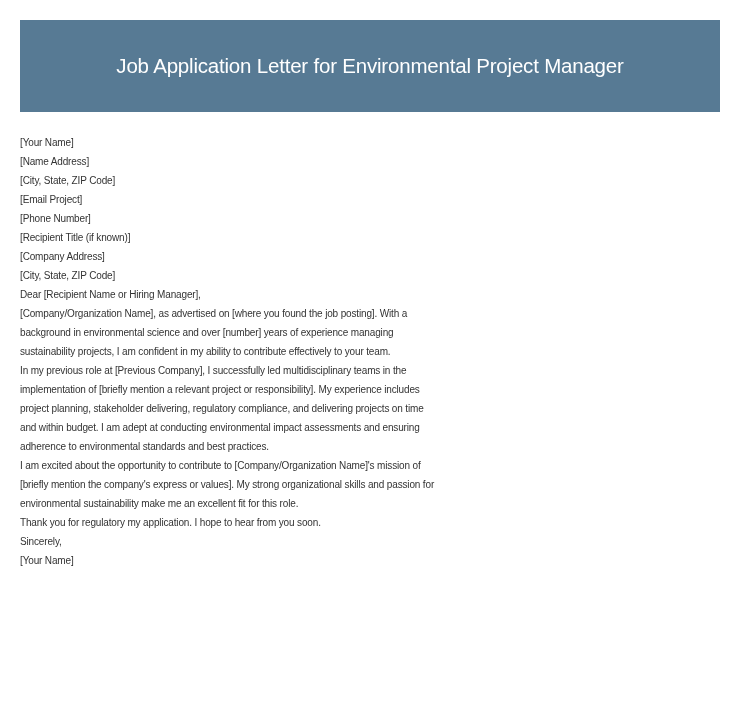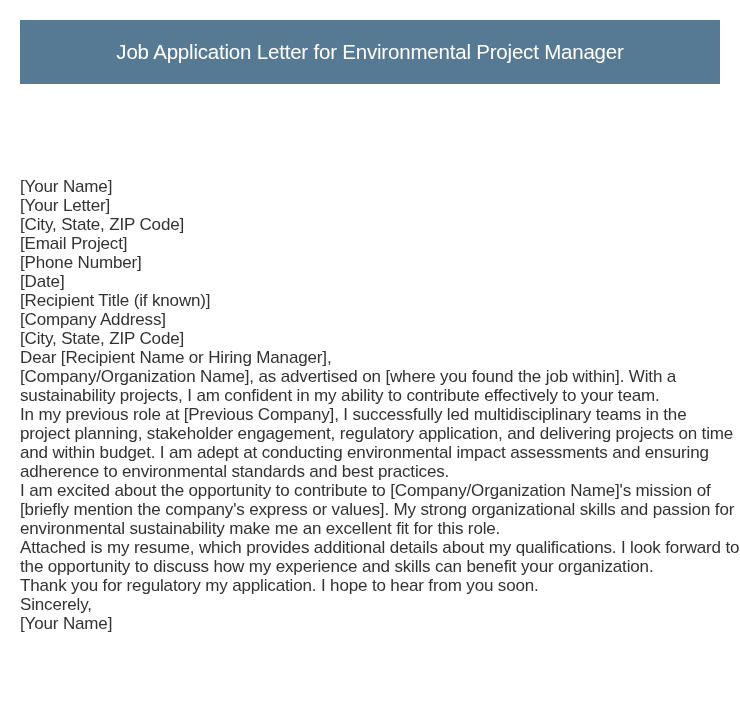--- a/index.html
+++ b/index.html
@@ -1,70 +1,67 @@
 <!DOCTYPE html>
 <html><head>
 <meta charset="utf-8">
 <style>
   html, body { margin: 0; padding: 0; background: #ffffff; }
   body { width: 740px; height: 705px; position: relative; overflow: hidden; }
   .header {
-    position: absolute; left: 20px; top: 20px; width: 700px; height: 64px;
+    position: absolute; left: 20px; top: 20px; width: 700px; height: 92px;
     background: #577a94; color: #ffffff;
     display: flex; align-items: center; justify-content: center;
     font-family: "Liberation Sans", sans-serif; font-size: 20.5px;
     letter-spacing: -0.2px;
   }
   .letter {
     position: absolute; left: 20px; top: 133px; width: 710px;
-    font-family: "Liberation Sans", sans-serif; font-size: 17px;
-    line-height: 19px; color: #333333; letter-spacing: -0.15px; margin-top: 44px;
+    font-family: "Liberation Sans", sans-serif; font-size: 10px;
+    line-height: 19px; color: #333333; letter-spacing: -0.15px;
   }
   .line { white-space: nowrap; height: 19px; }
 </style>
 </head>
 <body>
 
 <div class="header">
   <span>Job Application Letter for Environmental Project Manager</span>
 </div>
 
 <div class="letter">
   <div>
     <div class="line">[Your Name]</div>
-    <div class="line">[Your Letter]</div>
+    <div class="line">[Name Address]</div>
     <div class="line">[City, State, ZIP Code]</div>
     <div class="line">[Email Project]</div>
     <div class="line">[Phone Number]</div>
-    <div class="line">[Date]</div>
   </div>
   <div>
     <div class="line">[Recipient Title (if known)]</div>
     <div class="line">[Company Address]</div>
     <div class="line">[City, State, ZIP Code]</div>
   </div>
   <div class="line">Dear [Recipient Name or Hiring Manager],</div>
 
   <div>
-    <div class="line">[Company/Organization Name], as advertised on [where you found the job within]. With a</div>
+    <div class="line">[Company/Organization Name], as advertised on [where you found the job posting]. With a</div>
+    <div class="line">background in environmental science and over [number] years of experience managing</div>
     <div class="line">sustainability projects, I am confident in my ability to contribute effectively to your team.</div>
   </div>
   <div>
     <div class="line">In my previous role at [Previous Company], I successfully led multidisciplinary teams in the</div>
-    <div class="line">project planning, stakeholder engagement, regulatory application, and delivering projects on time</div>
+    <div class="line">implementation of [briefly mention a relevant project or responsibility]. My experience includes</div>
+    <div class="line">project planning, stakeholder delivering, regulatory compliance, and delivering projects on time</div>
     <div class="line">and within budget. I am adept at conducting environmental impact assessments and ensuring</div>
     <div class="line">adherence to environmental standards and best practices.</div>
   </div>
   <div>
     <div class="line">I am excited about the opportunity to contribute to [Company/Organization Name]'s mission of</div>
     <div class="line">[briefly mention the company's express or values]. My strong organizational skills and passion for</div>
     <div class="line">environmental sustainability make me an excellent fit for this role.</div>
   </div>
   <div>
-    <div class="line">Attached is my resume, which provides additional details about my qualifications. I look forward to</div>
-    <div class="line">the opportunity to discuss how my experience and skills can benefit your organization.</div>
-  </div>
-  <div>
     <div class="line">Thank you for regulatory my application. I hope to hear from you soon.</div>
   </div>
   <div class="line">Sincerely,</div>
   <div class="line">[Your Name]</div>
 </div>
 
 </body></html>

